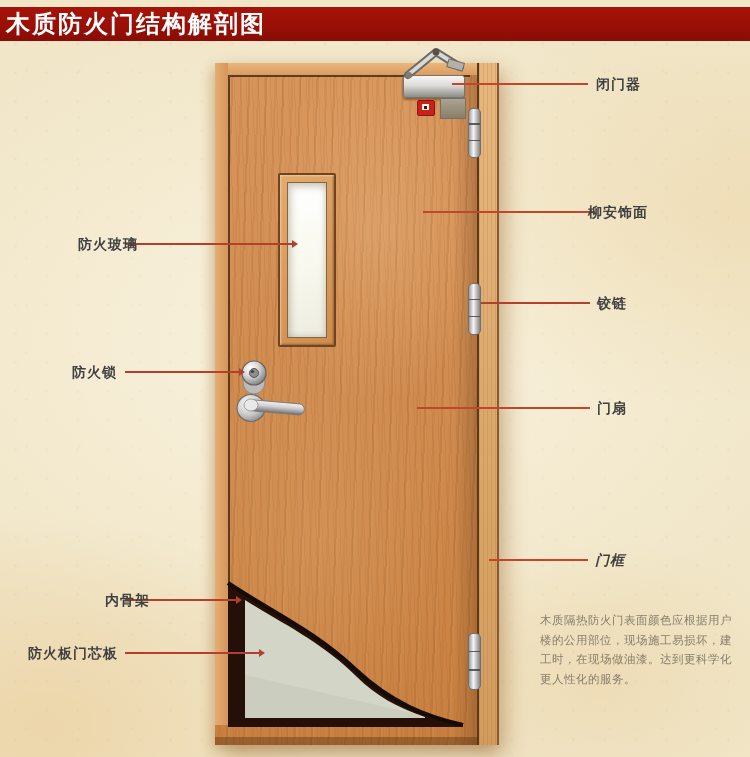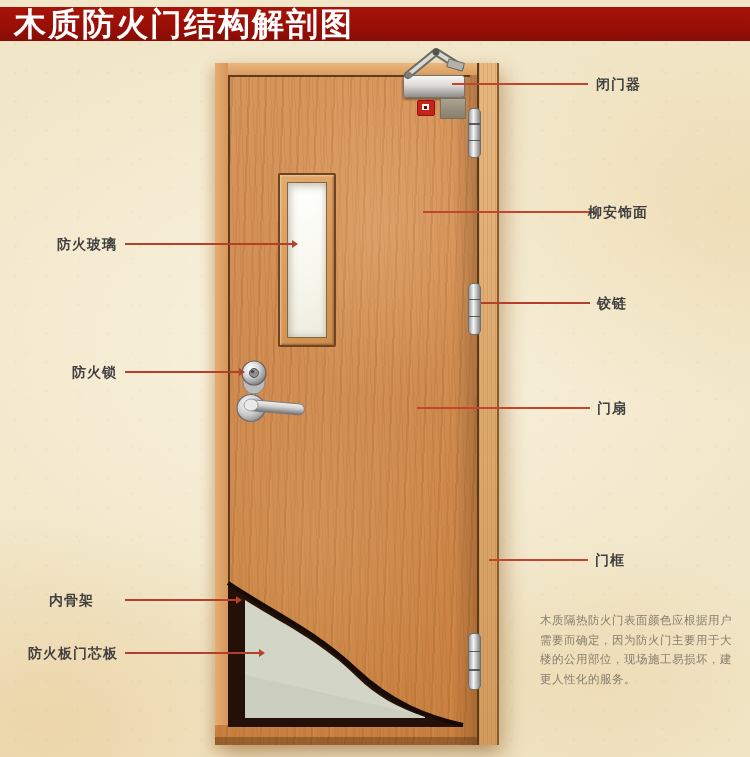--- a/index.html
+++ b/index.html
@@ -14,22 +14,22 @@
       radial-gradient(rgba(205,165,95,.10) 1px, transparent 1.6px),
       radial-gradient(rgba(190,150,80,.08) 1px, transparent 1.6px),
       #f1e6c8;
     background-size:auto,auto,auto,auto,53px 47px,31px 29px,auto;
   }
   .abs{position:absolute;}
 
   
   #banner{left:0;top:7px;width:750px;height:34px;
     background:linear-gradient(180deg,#a61409 0%,#9a0f06 55%,#870d05 100%);z-index:6;}
-  #title{display:block;color:#ffffff;font-weight:bold;font-size:32px;line-height:34px;
-    padding-left:14px;letter-spacing:2px;white-space:nowrap;}
+  #title{display:block;color:#ffffff;font-weight:bold;font-size:24px;line-height:34px;
+    padding-left:6px;letter-spacing:2px;white-space:nowrap;}
 
   
   #door{left:215px;top:63px;width:282px;height:682px;z-index:1;
     box-shadow:8px 10px 20px rgba(150,100,45,.45), -4px 5px 10px rgba(150,100,45,.25);}
   #leaf{left:0;top:0;width:262px;height:682px;
     background:
       linear-gradient(270deg, rgba(96,56,22,.30), transparent 9%),
       radial-gradient(ellipse 170px 250px at 62% 24%, rgba(255,226,180,.20), transparent 70%),
       radial-gradient(ellipse 190px 300px at 40% 70%, rgba(255,220,170,.12), transparent 70%),
       repeating-linear-gradient(92deg,
@@ -99,29 +99,29 @@
   #lead-skeleton{left:125px;top:599px;width:112px;}
   #lead-core{left:125px;top:652px;width:135px;}
   #lead-closer{left:452px;top:83px;width:136px;background:#c2462b;}
   #lead-veneer{left:423px;top:211px;width:172px;background:#c2462b;}
   #lead-hinge{left:481px;top:302px;width:109px;background:#b2402c;}
   #lead-leaf{left:417px;top:407px;width:173px;background:#c2462b;}
   #lead-frame{left:489px;top:559px;width:99px;background:#c2462b;}
 
   .callout-text{position:absolute;font-size:14px;font-weight:bold;color:#404040;
     letter-spacing:1px;white-space:nowrap;z-index:5;line-height:16px;}
-  #lbl-glass{right:633px;top:236px;margin-left:16px;}
+  #lbl-glass{right:612px;top:236px;margin-left:16px;}
   #lbl-lock{right:633px;top:364px;}
-  #lbl-skeleton{right:656px;top:592px;}
+  #lbl-skeleton{right:600px;top:592px;}
   #lbl-core{right:632px;top:645px;}
   #lbl-closer{left:596px;top:76px;}
   #lbl-veneer{left:588px;top:204px;}
   #lbl-hinge{left:597px;top:295px;}
   #lbl-leaf{left:597px;top:400px;}
-  #lbl-frame{left:595px;top:552px;}
+  #lbl-frame{left:595px;top:552px;font-style:italic;}
 
   
   #description{left:540px;top:611px;width:200px;z-index:5;}
   #description .line{font-size:11.5px;line-height:19.5px;color:#867e6c;
     letter-spacing:.5px;white-space:nowrap;}
 </style>
 </head>
 <body>
 
 <div class="abs" id="banner">
@@ -216,16 +216,16 @@
 <span class="callout-text" id="lbl-skeleton">内骨架</span>
 <span class="callout-text" id="lbl-core">防火板门芯板</span>
 <span class="callout-text" id="lbl-closer">闭门器</span>
 <span class="callout-text" id="lbl-veneer">柳安饰面</span>
 <span class="callout-text" id="lbl-hinge">铰链</span>
 <span class="callout-text" id="lbl-leaf">门扇</span>
 <span class="callout-text" id="lbl-frame">门框</span>
 
 <div class="abs" id="description">
   <div class="line">木质隔热防火门表面颜色应根据用户</div>
-  <div class="line">需要而确定，因为防火门主要用于大</div>
   <div class="line">楼的公用部位，现场施工易损坏，建</div>
+  <div class="line">工时，在现场做油漆。达到更科学化</div>
   <div class="line">更人性化的服务。</div>
 </div>
 
 </body></html>

